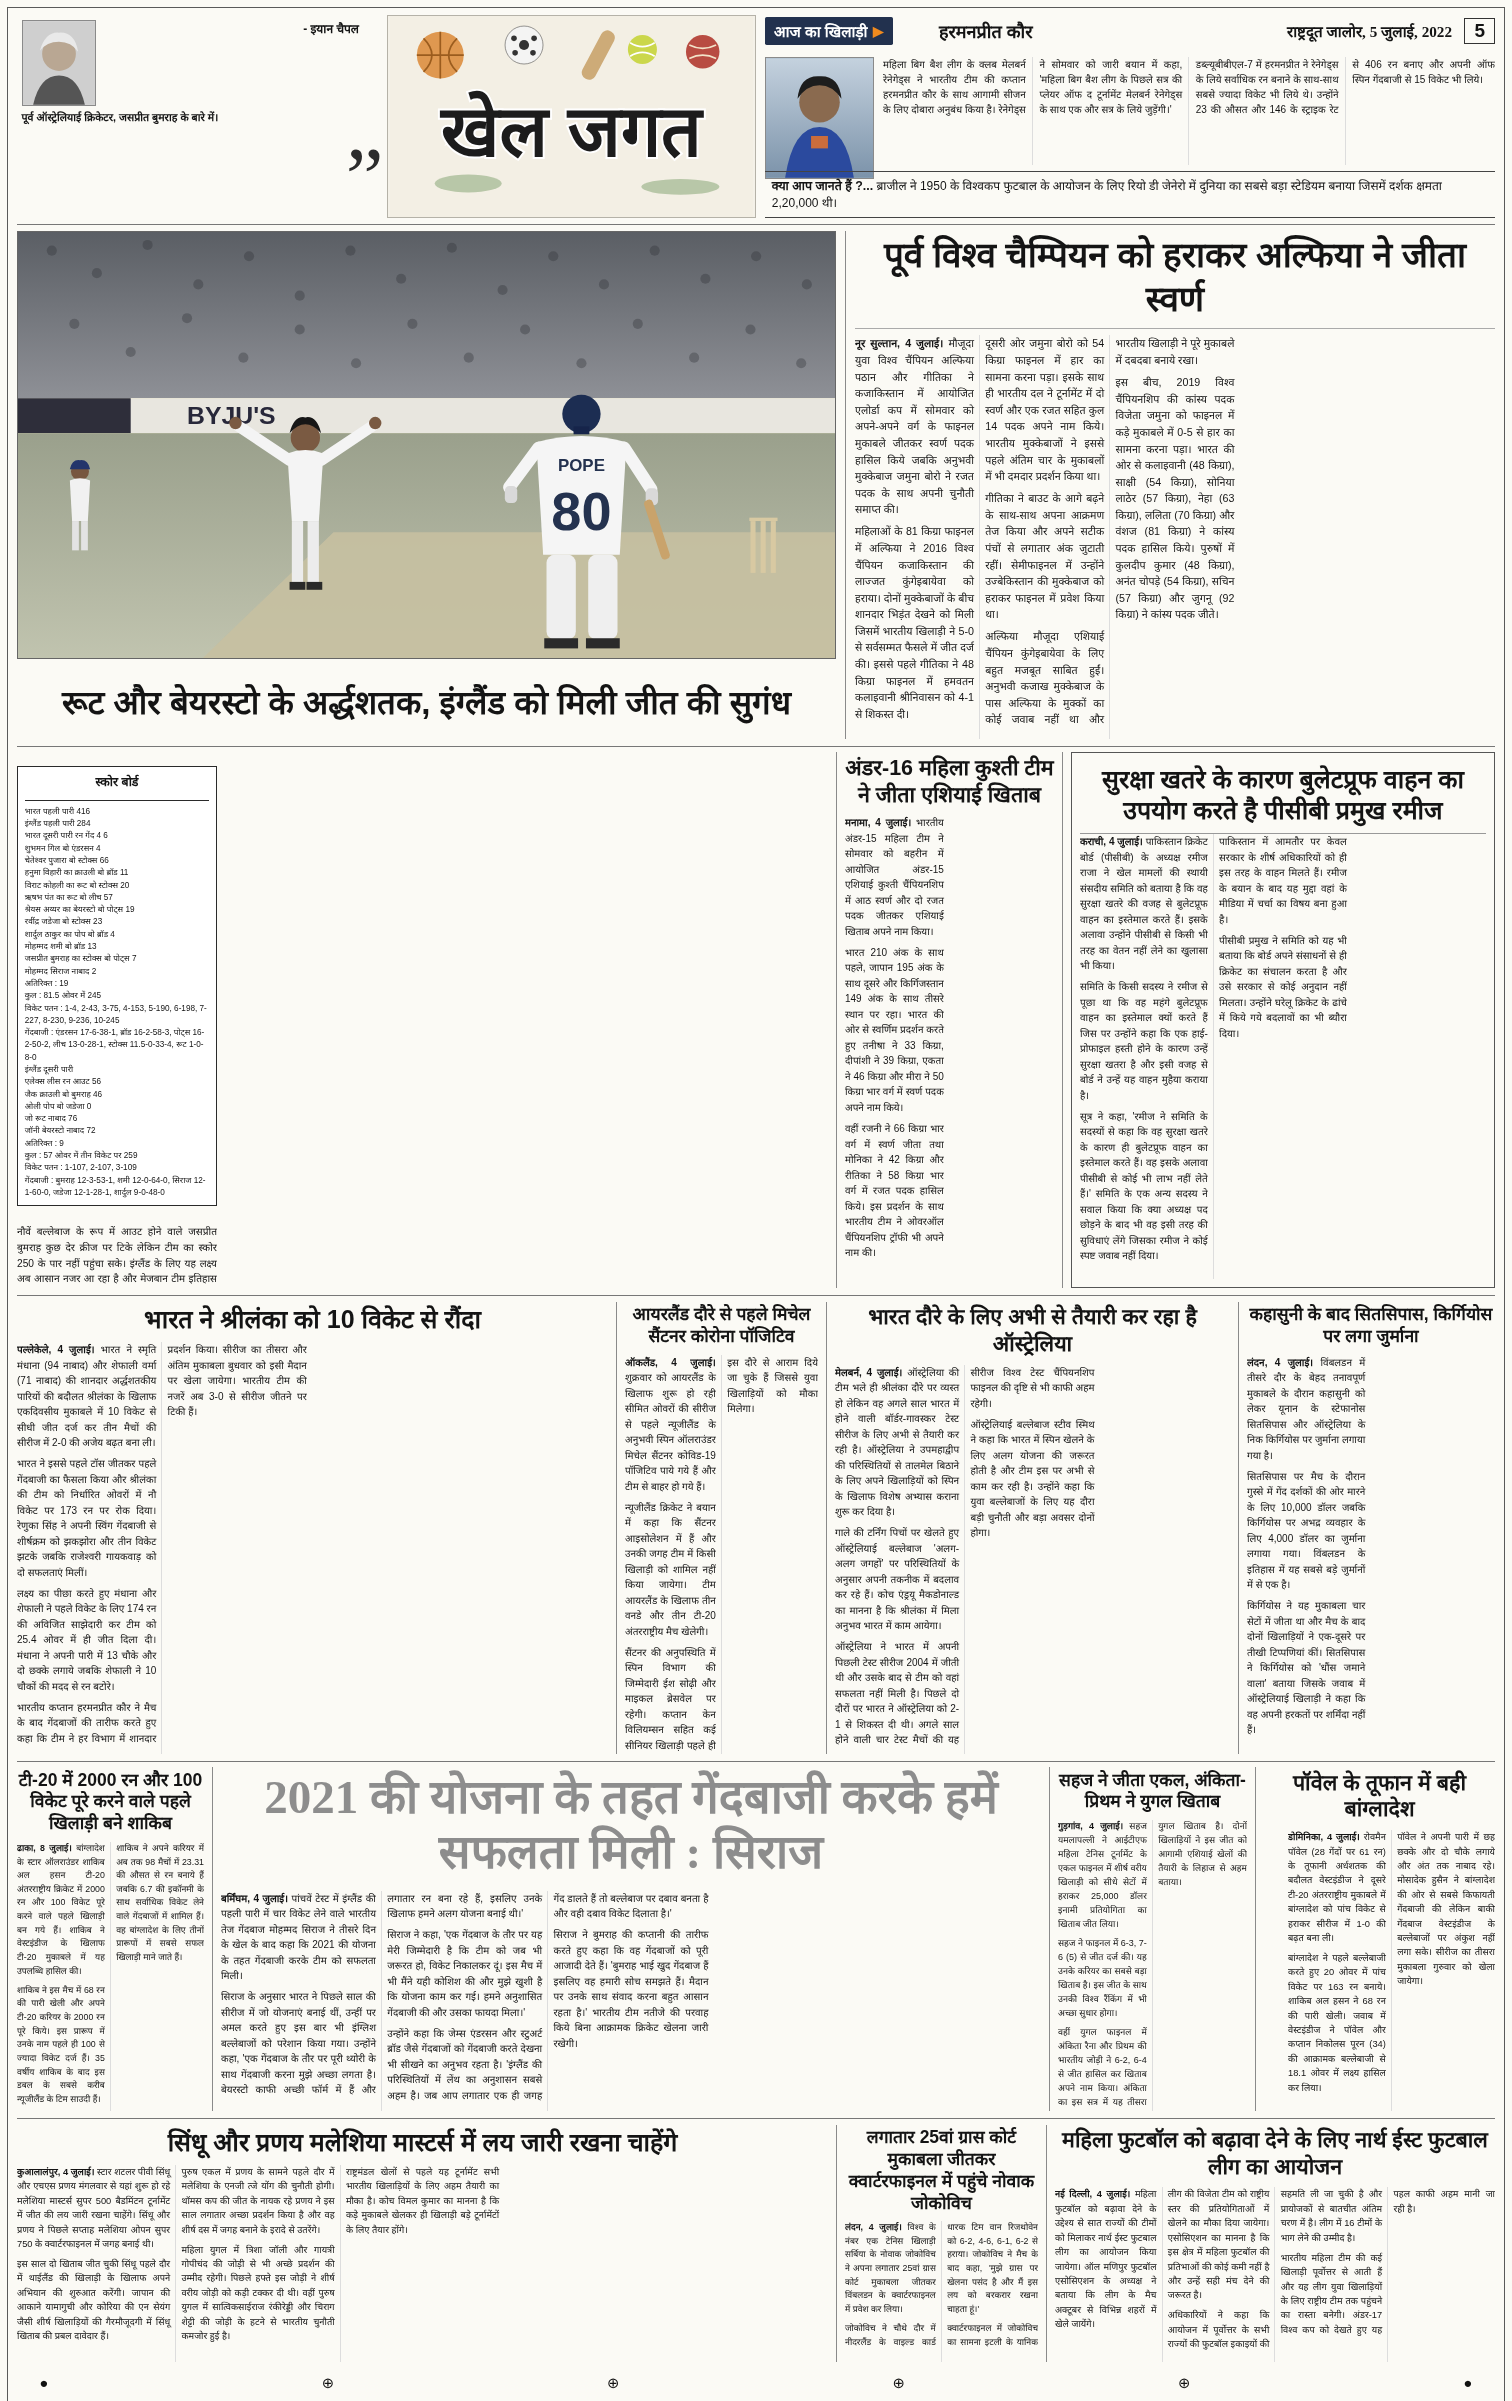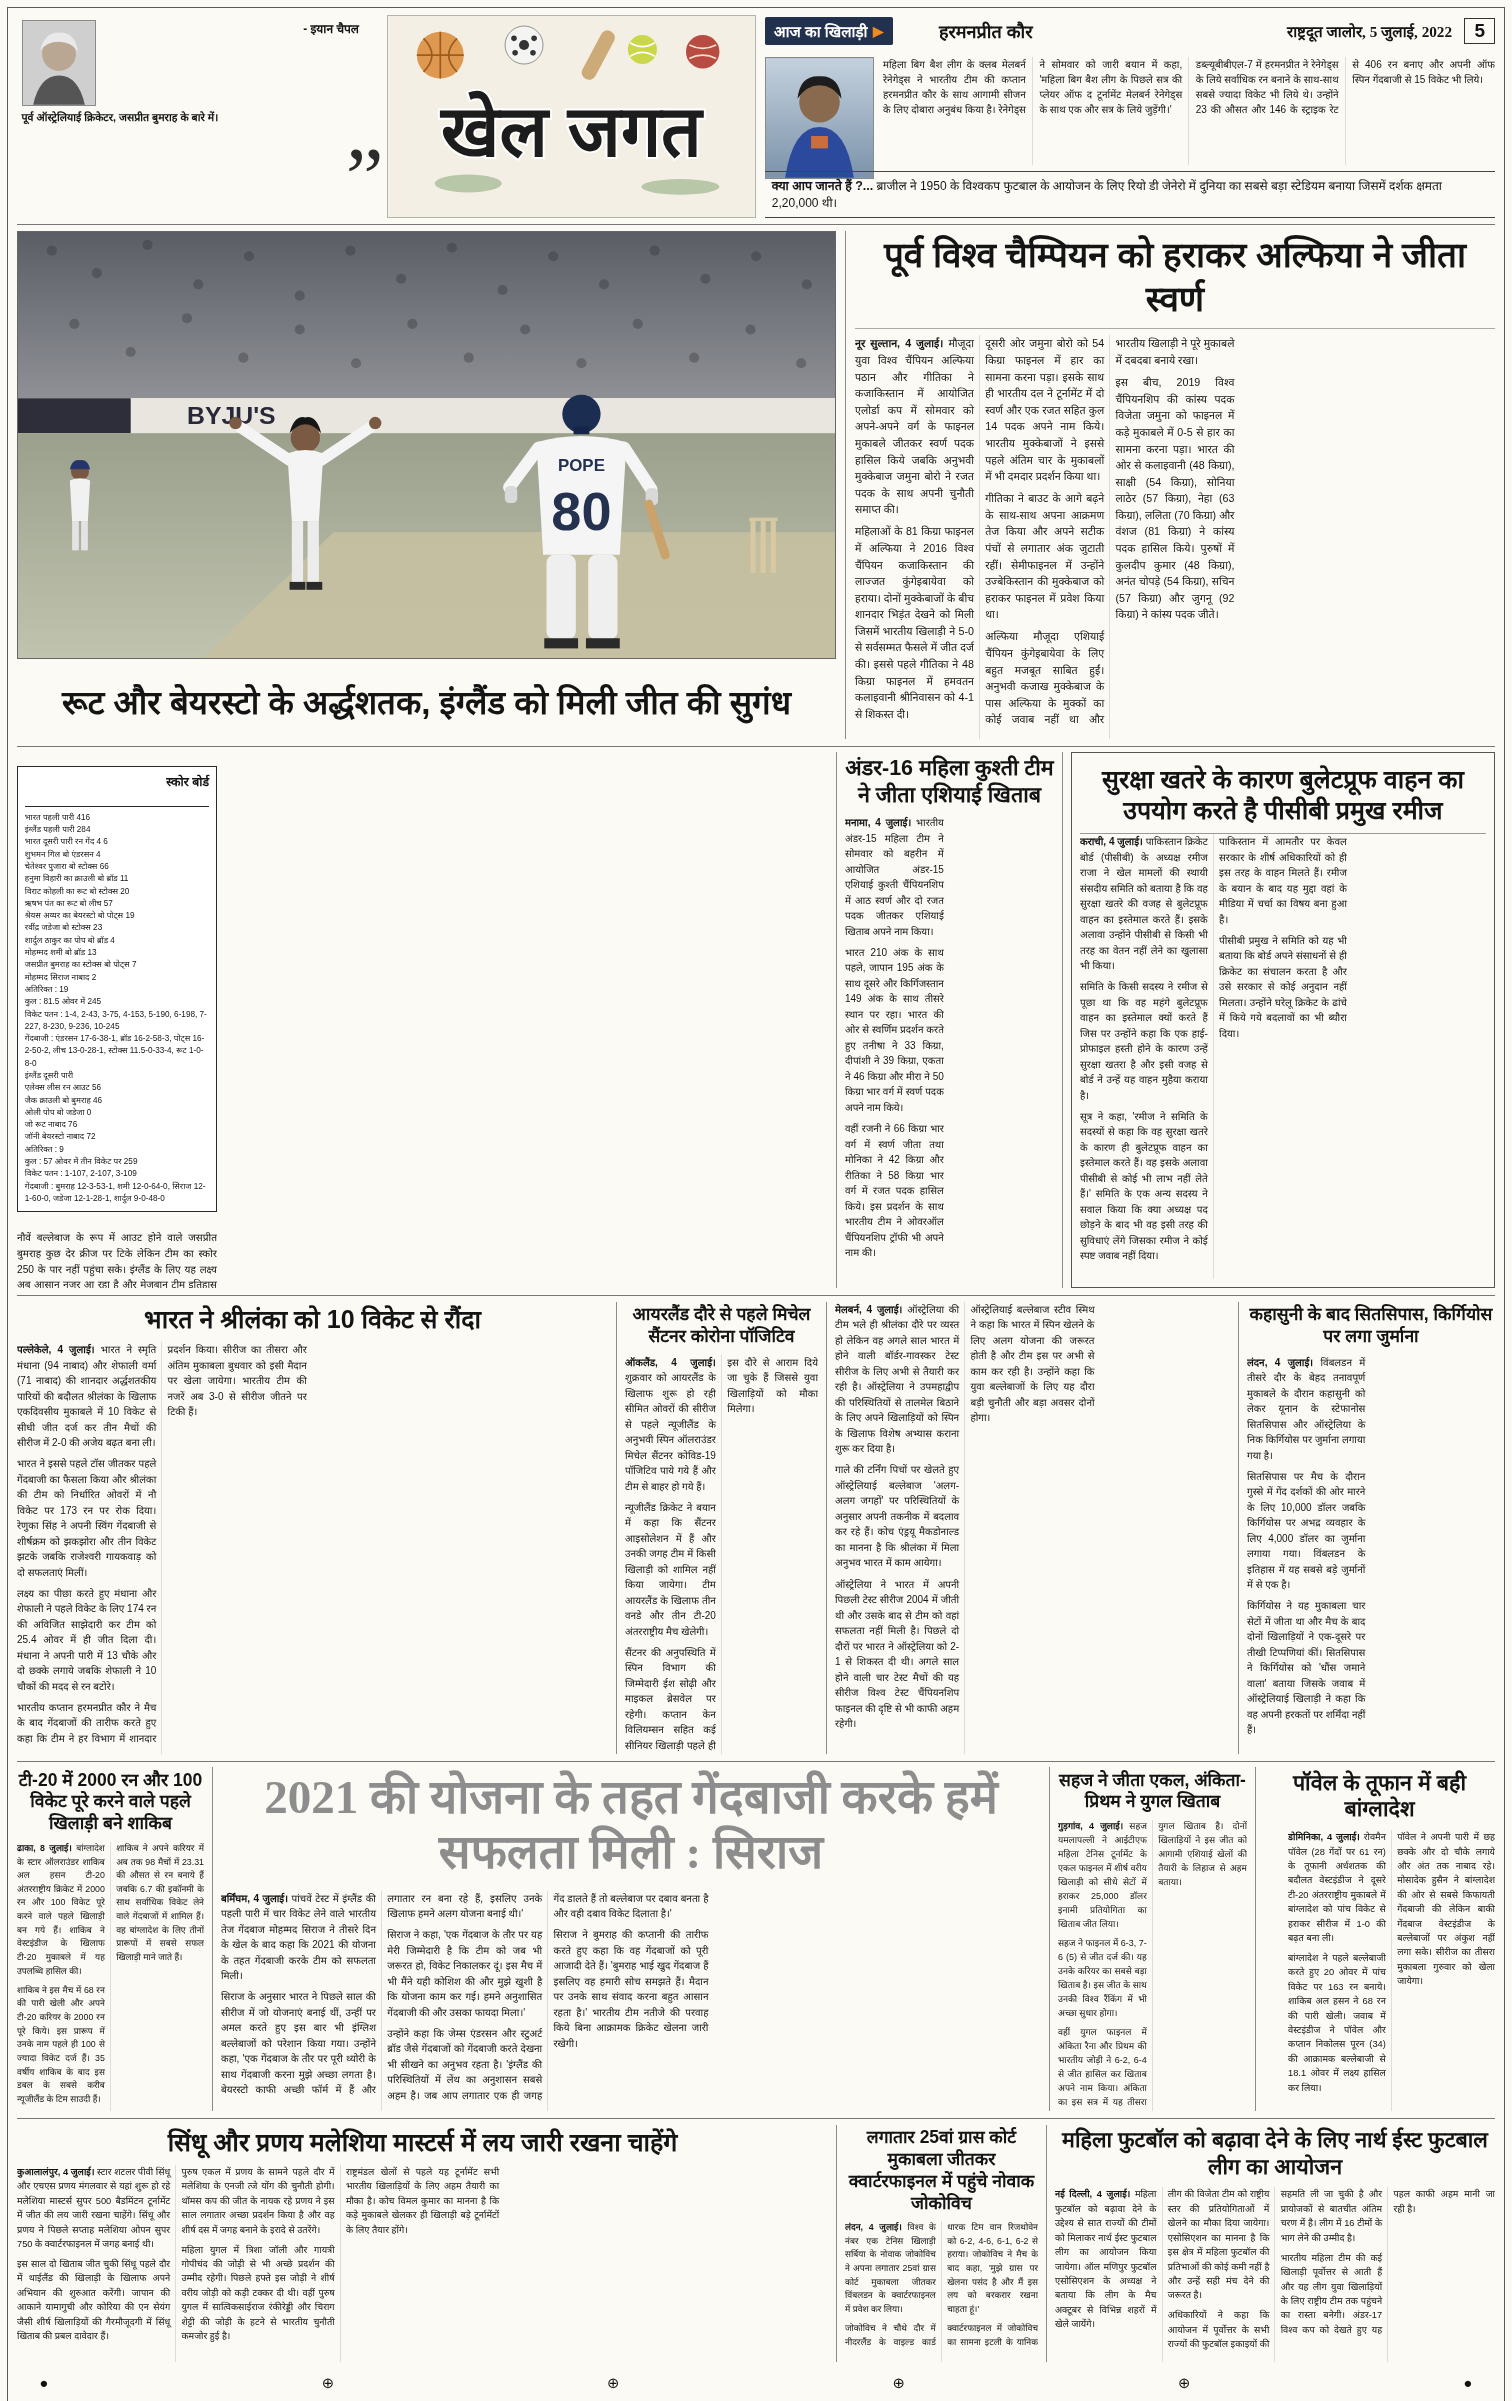--- a/index.html
+++ b/index.html
@@ -61,21 +61,21 @@
   .hero-right{flex:1; border-left:0.6px solid #8a8a8a; padding-left:9px; display:flex; flex-direction:column; min-width:0;}
   .hero-right .hl{border-bottom:0.6px solid #aaa; margin-bottom:6.8px;}
   .hero-right .body{font-size:10.7px; line-height:1.55;}
 
   
   .bandA{height:536px;}
   .main-wrap{width:819px; flex:none; display:flex; gap:10.2px; padding-top:3.4px;}
   .main-text{flex:1; column-count:4; column-gap:11.3px; column-rule:0.6px solid #ddd; column-fill:auto; font-size:10.2px; line-height:1.55; text-align:justify; overflow:hidden;}
   .main-side{width:200px; flex:none; display:flex; flex-direction:column; gap:8px; min-height:0;}
   .scorebox{border:1.1px solid #2a2a2a; padding:5.6px 6.8px; font-size:8.2px; line-height:1.5; background:#fff;}
-  .sc-title{text-align:right; font-weight:bold; font-size:12.4px; border-bottom:0.8px solid #2a2a2a; padding-bottom:15px; margin-bottom:4.5px;}
+  .sc-title{text-align:center; font-weight:bold; font-size:12.4px; border-bottom:0.8px solid #2a2a2a; padding-bottom:9px; margin-bottom:4.5px;}
   .sc-line{display:block;}
   .below-box{font-size:10.2px; line-height:1.55; text-align:justify; overflow:hidden;}
   .art-u15{width:226px; flex:none;}
   .art-ramiz{flex:1; padding-right:0;}
   .ramiz-inner{border:0.8px solid #555; padding:8px; box-sizing:border-box; height:100%; display:flex; flex-direction:column; overflow:hidden;}
   .ramiz-inner .hl{border-bottom:0.6px solid #999;}
 
   
   .bandB{height:452px;}
   .art-sl{width:599px; flex:none;}
@@ -377,20 +377,21 @@
 
     <section class="art art-santner">
       <h2 class="hl hl-sm">आयरलैंड दौरे से पहले मिचेल सैंटनर कोरोना पॉजिटिव</h2>
       <div class="body c2">
         <p><b class="dl">ऑकलैंड, 4 जुलाई।</b> <span>शुक्रवार को आयरलैंड के खिलाफ शुरू हो रही सीमित ओवरों की सीरीज से पहले न्यूजीलैंड के अनुभवी स्पिन ऑलराउंडर मिचेल सैंटनर कोविड-19 पॉजिटिव पाये गये हैं और टीम से बाहर हो गये हैं।</span></p>
         <span class="list-wrap"><p>न्यूजीलैंड क्रिकेट ने बयान में कहा कि सैंटनर आइसोलेशन में हैं और उनकी जगह टीम में किसी खिलाड़ी को शामिल नहीं किया जायेगा। टीम आयरलैंड के खिलाफ तीन वनडे और तीन टी-20 अंतरराष्ट्रीय मैच खेलेगी।</p><p>सैंटनर की अनुपस्थिति में स्पिन विभाग की जिम्मेदारी ईश सोढ़ी और माइकल ब्रेसवेल पर रहेगी। कप्तान केन विलियम्सन सहित कई सीनियर खिलाड़ी पहले ही इस दौरे से आराम दिये जा चुके हैं जिससे युवा खिलाड़ियों को मौका मिलेगा।</p></span>
       </div>
     </section>
 
     <section class="art art-aus">
+      <h2 class="hl hl-md">भारत दौरे के लिए अभी से तैयारी कर रहा है ऑस्ट्रेलिया</h2>
       <div class="body c3">
         <p><b class="dl">मेलबर्न, 4 जुलाई।</b> <span>ऑस्ट्रेलिया की टीम भले ही श्रीलंका दौरे पर व्यस्त हो लेकिन वह अगले साल भारत में होने वाली बॉर्डर-गावस्कर टेस्ट सीरीज के लिए अभी से तैयारी कर रही है। ऑस्ट्रेलिया ने उपमहाद्वीप की परिस्थितियों से तालमेल बिठाने के लिए अपने खिलाड़ियों को स्पिन के खिलाफ विशेष अभ्यास कराना शुरू कर दिया है।</span></p>
         <span class="list-wrap"><p>गाले की टर्निंग पिचों पर खेलते हुए ऑस्ट्रेलियाई बल्लेबाज 'अलग-अलग जगहों' पर परिस्थितियों के अनुसार अपनी तकनीक में बदलाव कर रहे हैं। कोच एंड्रयू मैकडोनाल्ड का मानना है कि श्रीलंका में मिला अनुभव भारत में काम आयेगा।</p><p>ऑस्ट्रेलिया ने भारत में अपनी पिछली टेस्ट सीरीज 2004 में जीती थी और उसके बाद से टीम को वहां सफलता नहीं मिली है। पिछले दो दौरों पर भारत ने ऑस्ट्रेलिया को 2-1 से शिकस्त दी थी। अगले साल होने वाली चार टेस्ट मैचों की यह सीरीज विश्व टेस्ट चैंपियनशिप फाइनल की दृष्टि से भी काफी अहम रहेगी।</p><p>ऑस्ट्रेलियाई बल्लेबाज स्टीव स्मिथ ने कहा कि भारत में स्पिन खेलने के लिए अलग योजना की जरूरत होती है और टीम इस पर अभी से काम कर रही है। उन्होंने कहा कि युवा बल्लेबाजों के लिए यह दौरा बड़ी चुनौती और बड़ा अवसर दोनों होगा।</p></span>
       </div>
     </section>
 
     <section class="art art-fine">
       <h2 class="hl hl-sm">कहासुनी के बाद सितसिपास, किर्गियोस पर लगा जुर्माना</h2>
       <div class="body c2">
         <p><b class="dl">लंदन, 4 जुलाई।</b> <span>विंबलडन में तीसरे दौर के बेहद तनावपूर्ण मुकाबले के दौरान कहासुनी को लेकर यूनान के स्टेफानोस सितसिपास और ऑस्ट्रेलिया के निक किर्गियोस पर जुर्माना लगाया गया है।</span></p>

